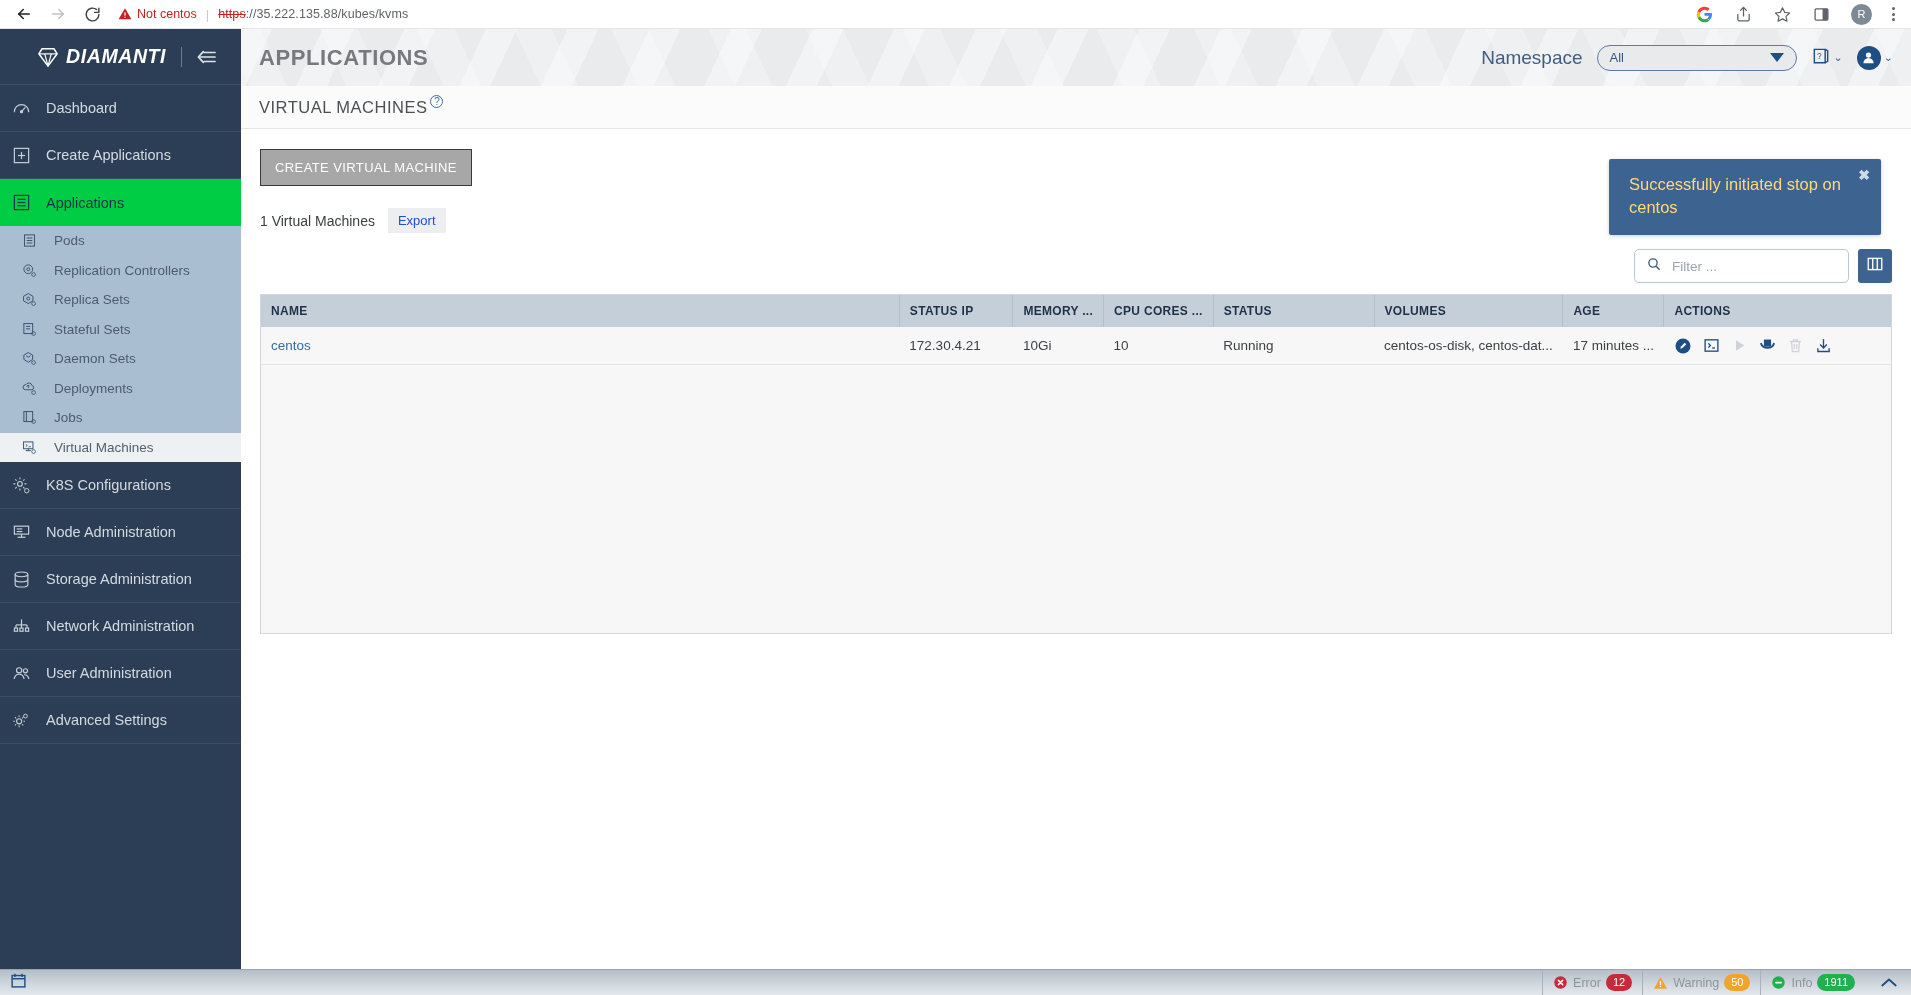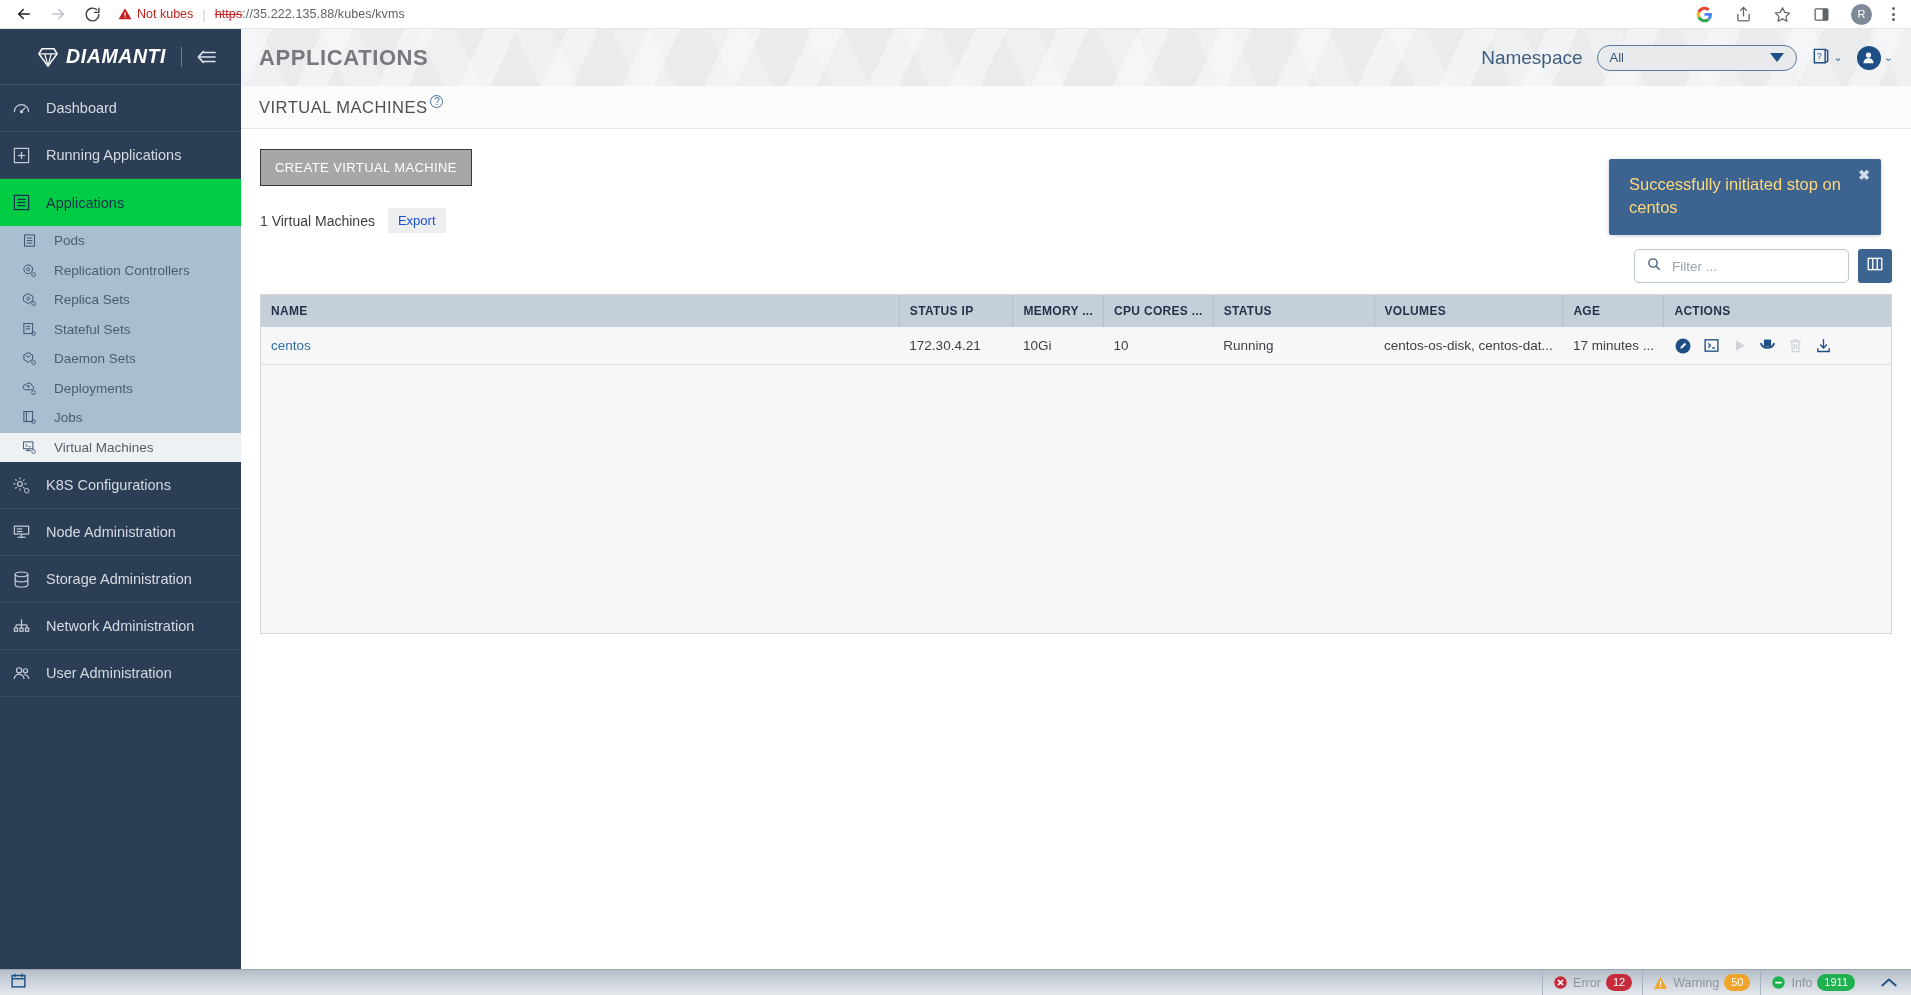--- a/index.html
+++ b/index.html
@@ -340,21 +340,21 @@
     </span>
   </div>
 
   <div class="omnibox">
     <span class="not-secure">
       <svg width="14" height="14" viewBox="0 0 24 24" fill="#c5221f">
           <path d="M12 2 L23 21 H1 Z"></path>
           <rect x="11" y="9" width="2" height="6" fill="#fff"></rect>
           <rect x="11" y="16.6" width="2" height="2" fill="#fff"></rect>
         </svg>
-      <span>Not kubes</span>
+      <span>Not centos</span>
     </span>
     <span class="url-sep">|</span>
     <span class="url-text">
       <span class="url-scheme">https</span><span class="url-dim">://35.222.135.88/kubes/kvms</span>
     </span>
   </div>
 
   <div class="chrome-actions">
     <span class="ci">
       <svg width="17" height="17" viewBox="0 0 48 48">
@@ -430,21 +430,21 @@
       </div>
 
       <div class="nav-item">
         <span class="nico">
           <svg width="19" height="19" viewBox="0 0 24 24" fill="none" stroke="currentColor" stroke-width="1.5">
               <rect x="3" y="3" width="18" height="18"></rect>
               <line x1="12" y1="7.5" x2="12" y2="16.5"></line>
               <line x1="7.5" y1="12" x2="16.5" y2="12"></line>
             </svg>
         </span>
-        <span>Running Applications</span>
+        <span>Create Applications</span>
       </div>
 
       <div class="nav-item active">
         <span class="nico">
           <svg width="19" height="19" viewBox="0 0 24 24" fill="none" stroke="currentColor" stroke-width="1.5">
               <rect x="3" y="3" width="18" height="18"></rect>
               <line x1="7" y1="8" x2="17" y2="8"></line>
               <line x1="7" y1="12" x2="17" y2="12"></line>
               <line x1="7" y1="16" x2="17" y2="16"></line>
             </svg>
@@ -593,20 +593,30 @@
       <div class="nav-item">
         <span class="nico">
             <svg width="19" height="19" viewBox="0 0 24 24" fill="none" stroke="currentColor" stroke-width="1.5">
               <circle cx="9" cy="8" r="3.3"></circle>
               <path d="M2.8 19a6.2 6.2 0 0 1 12.4 0"></path>
               <circle cx="17" cy="8.6" r="2.6"></circle>
               <path d="M15.2 13.6a5.6 5.6 0 0 1 6 5.4"></path>
             </svg>
           </span>
         <span>User Administration</span>
+      </div>
+      <div class="nav-item">
+        <span class="nico">
+            <svg width="19" height="19" viewBox="0 0 24 24" fill="none" stroke="currentColor" stroke-width="1.4">
+              <circle cx="9" cy="13" r="3.2"></circle>
+              <path d="M9 5.6v2M9 18.4v2M1.6 13h2M14.4 13h2M3.8 7.8l1.4 1.4M12.8 16.8l1.4 1.4M14.2 7.8l-1.4 1.4M5.2 16.8l-1.4 1.4"></path>
+              <circle cx="17" cy="6.4" r="2.4" stroke-width="1.2"></circle>
+            </svg>
+          </span>
+        <span>Advanced Settings</span>
       </div>
     </nav>
 
     <div class="sidebar-footer-strip">
       <span>
         <svg width="17" height="17" viewBox="0 0 24 24" fill="none" stroke="#1d4e84" stroke-width="2">
             <rect x="3" y="5" width="18" height="16"></rect>
             <line x1="7" y1="2.5" x2="7" y2="7"></line>
             <line x1="17" y1="2.5" x2="17" y2="7"></line>
             <line x1="3" y1="9.5" x2="21" y2="9.5"></line>

